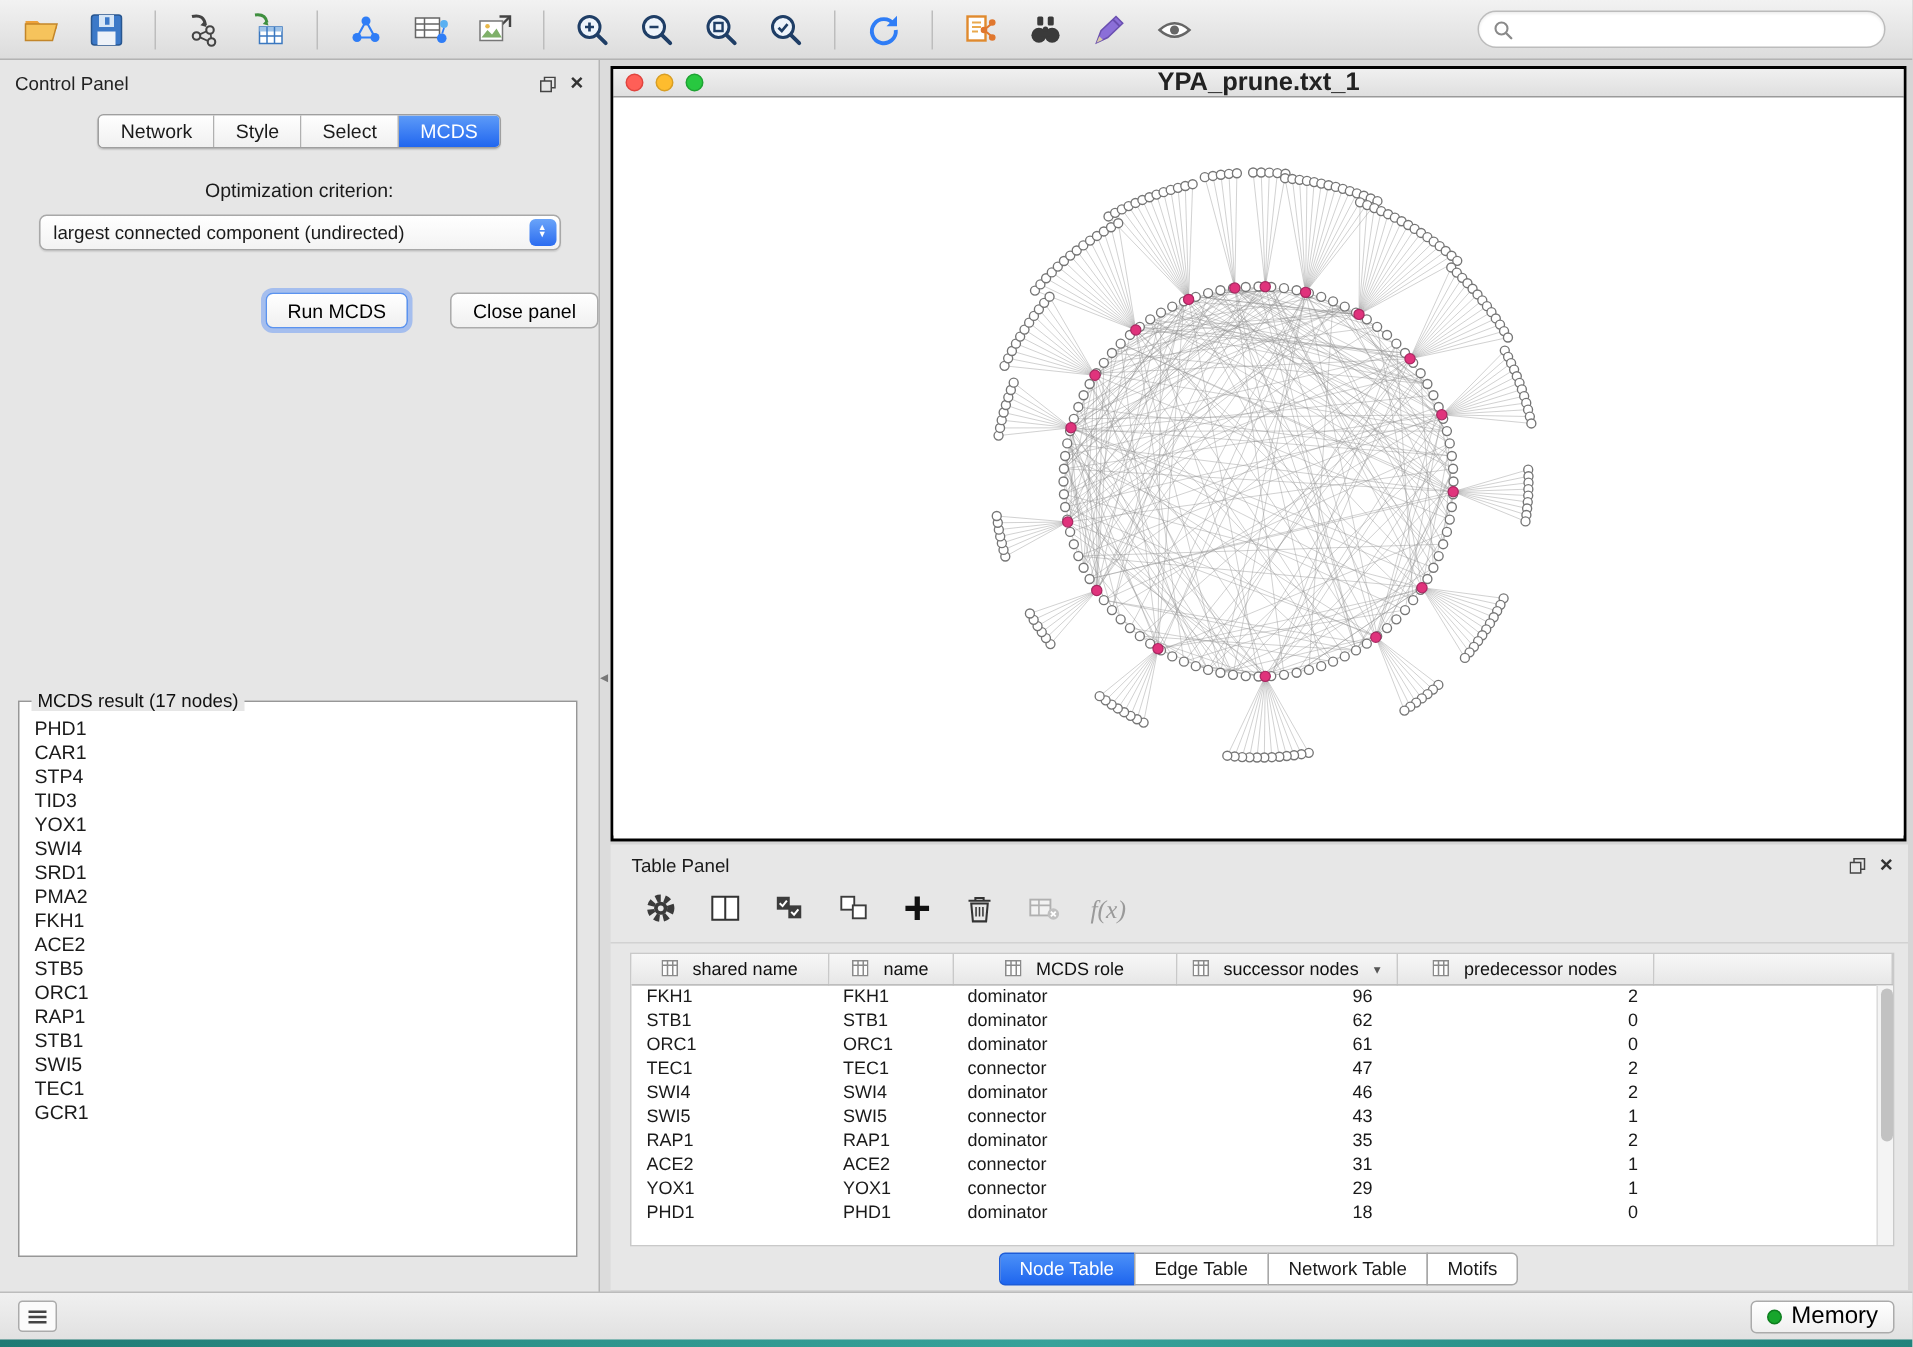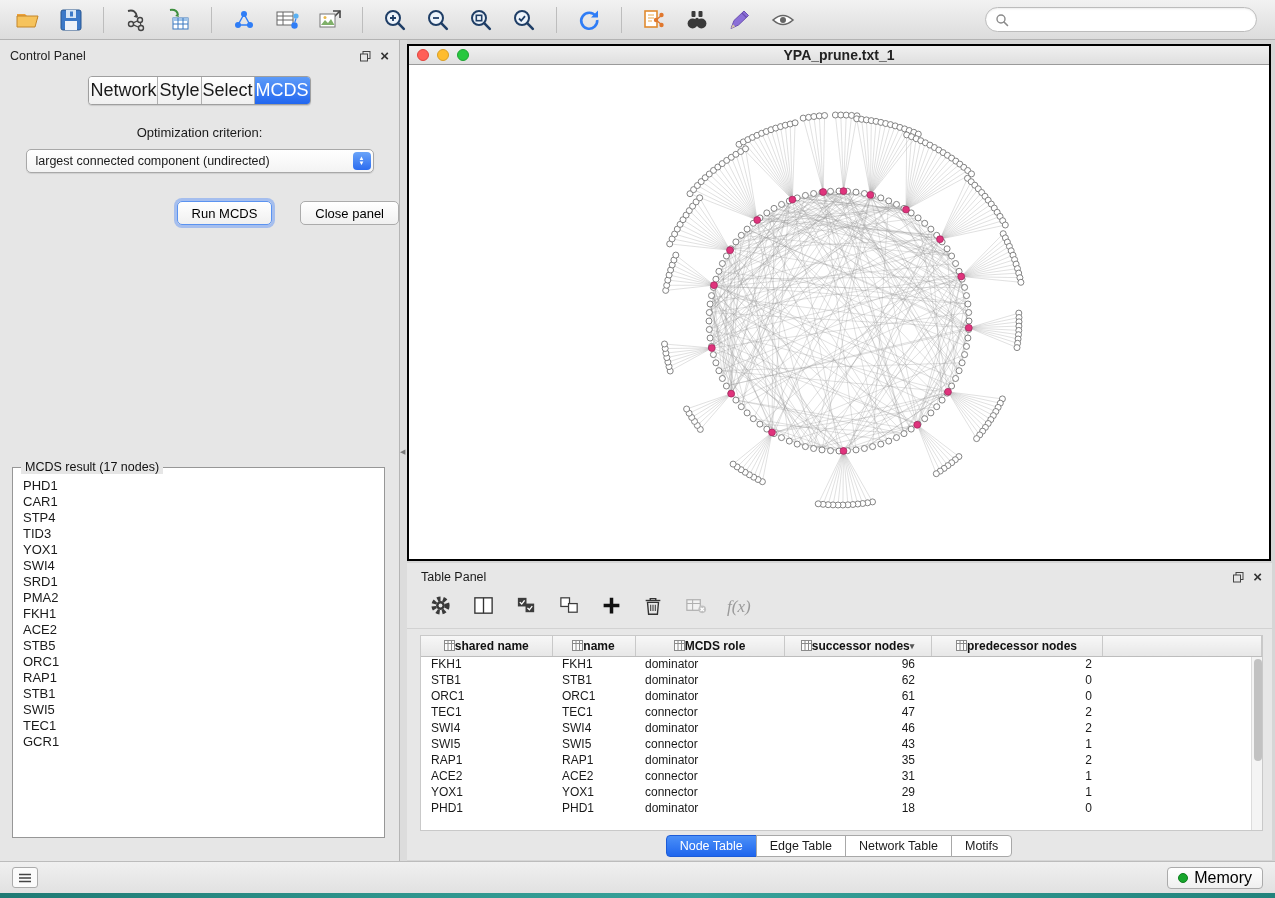--- a/index.html
+++ b/index.html
@@ -38,21 +38,21 @@
   }
   .panel-header { display:flex; align-items:center; padding:9px 10px 0 10px; font-size:12.5px; color:#222; }
   .panel-header .ph-icons { margin-left:auto; display:flex; align-items:center; gap:9px; }
   .close-x { font-size:15px; font-weight:bold; color:#333; line-height:10px; cursor:default; }
 
   .seg-control {
     display:flex; margin:13px auto 0 auto; width:max-content;
     border:1px solid #9f9f9f; border-radius:4px; overflow:hidden; background:#fbfbfb;
     box-shadow:0 1px 1px rgba(0,0,0,.12);
   }
-  .seg-tab { padding:3px 1px; font-size:18px; border-right:1px solid #b0b0b0; background:linear-gradient(#ffffff,#f0f0f0); cursor:default; }
+  .seg-tab { padding:3px 14px; font-size:13px; border-right:1px solid #b0b0b0; background:linear-gradient(#ffffff,#f0f0f0); cursor:default; }
   .seg-tab:last-child { border-right:none; }
   .seg-tab.active { background:linear-gradient(#5d9bf8,#2166ef); color:#fff; border-color:#1d5cd8; }
 
   .opt-label { text-align:center; margin-top:20px; font-size:13px; }
   .dropdown {
     position:relative; margin:9px auto 0 auto; width:348px; height:24px;
     background:linear-gradient(#ffffff,#f3f3f3); border:1px solid #a8a8a8; border-radius:5px;
     display:flex; align-items:center; padding:0 26px 0 9px; font-size:12.5px;
     box-shadow:0 1px 1px rgba(0,0,0,.1);
   }
@@ -91,21 +91,21 @@
   }
   .net-titlebar {
     height:19px; background:linear-gradient(#f0f0f0,#dfdfdf); border-bottom:1px solid #9a9a9a;
     display:flex; align-items:center; position:relative;
   }
   .traffic { display:flex; gap:8px; margin-left:8px; }
   .tl { width:12px; height:12px; border-radius:50%; }
   .tl.red { background:#ff5f57; border:1px solid #e0443e; }
   .tl.yellow { background:#febc2e; border:1px solid #d89e24; }
   .tl.green { background:#28c840; border:1px solid #1ea333; }
-  .net-title { position:absolute; left:0; right:0; text-align:center; font-size:14px; font-weight:bold; color:#222; }
+  .net-title { position:absolute; left:0; right:0; text-align:center; font-size:17px; font-weight:bold; color:#222; }
   .net-canvas { display:block; width:860px; height:492px; background:#fff; }
   .net-canvas line { stroke:#909090; stroke-width:0.5; opacity:0.55; }
   .net-canvas circle.ringnode, .net-canvas circle.leaf { fill:#fff; stroke:#767676; stroke-width:0.9; }
   .net-canvas circle.hub { fill:#e0337c; stroke:#a82761; stroke-width:0.8; }
 
   
   .table-panel {
     position:absolute; left:407px; top:563px; width:865px; height:297px; background:#e7e7e7;
   }
   .tp-header { display:flex; align-items:center; padding:7px 10px 0 14px; font-size:12.5px; }
@@ -117,21 +117,21 @@
     position:absolute; left:13px; right:9px; top:72px; bottom:29px;
     background:#fff; border:1px solid #c9c9c9; overflow:hidden;
   }
   table.node-table { border-collapse:collapse; table-layout:fixed; width:100%; font-size:12px; }
   .node-table th {
     height:20px; font-weight:normal; font-size:12px; color:#111;
     background:linear-gradient(#f7f7f7,#e7e7e7);
     border-right:1px solid #c9c9c9; border-bottom:1px solid #bdbdbd;
     white-space:nowrap; overflow:hidden;
   }
-  .node-table th .th-inner { display:flex; align-items:center; justify-content:center; gap:0;font-weight:bold; }
+  .node-table th .th-inner { display:flex; align-items:center; justify-content:center; gap:10px; }
   .node-table th .caret { font-size:9px; color:#555; }
   .node-table td { height:16px; padding:0 10px; white-space:nowrap; overflow:hidden; }
   .node-table td.num { text-align:right; padding-right:16px; }
   .node-table td.num2 { text-align:right; padding-right:10px; }
   .vscroll {
     position:absolute; right:0; top:21px; bottom:0; width:11px;
     background:#f4f4f4; border-left:1px solid #dcdcdc;
   }
   .vthumb { position:absolute; left:1.5px; top:2px; width:8px; height:102px; border-radius:4px; background:#c2c2c2; }
 

